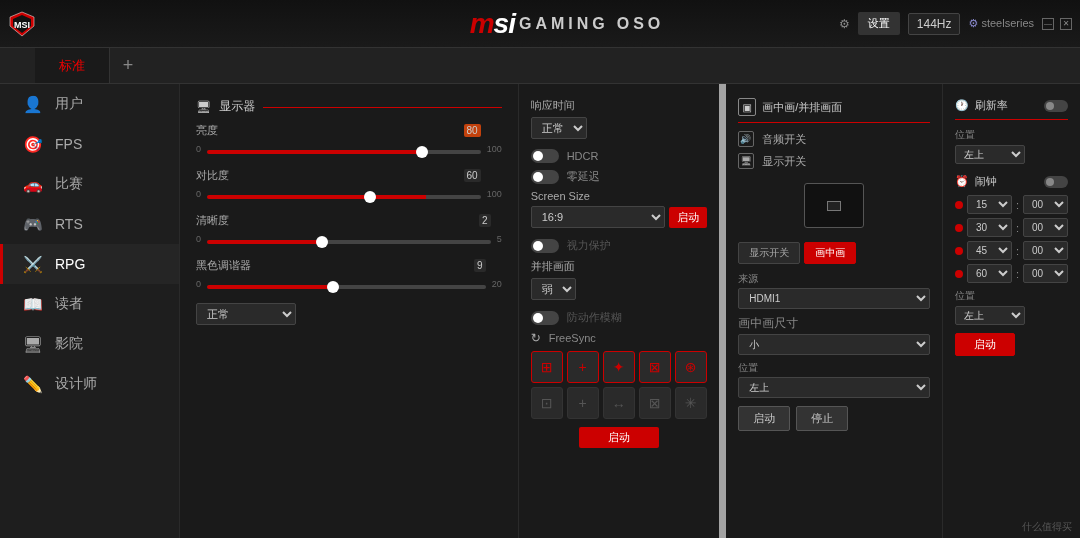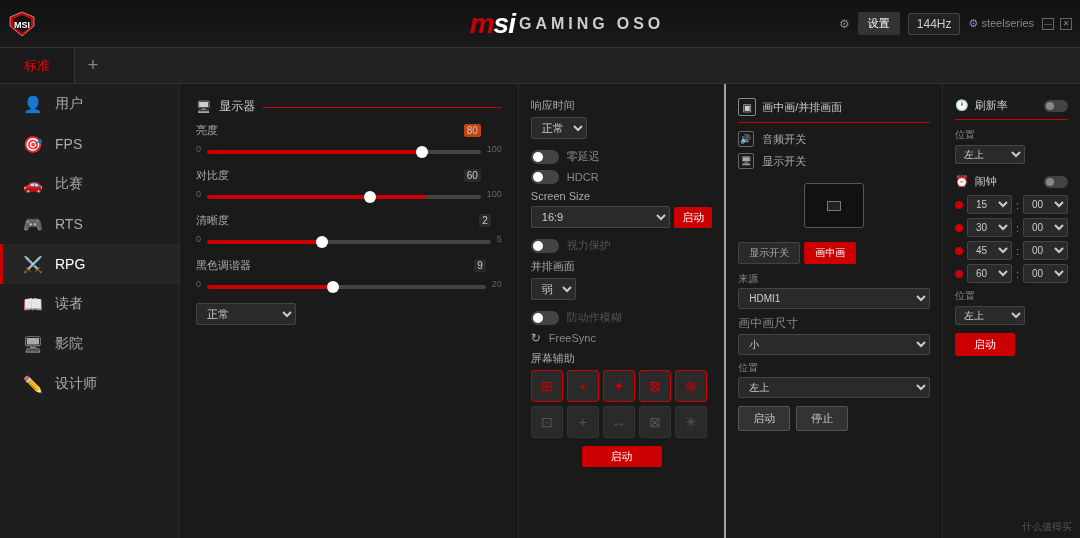--- a/index.html
+++ b/index.html
@@ -113,20 +113,21 @@
     }
     .tab-active {
       background: #1a1a1a;
       color: #e00;
       padding: 0 24px;
       height: 100%;
       display: flex;
       align-items: center;
       font-size: 13px;
       border-right: 1px solid #333;
+      margin-left: 35px;
     }
     .tab-add {
       width: 36px;
       height: 100%;
       display: flex;
       align-items: center;
       justify-content: center;
       color: #888;
       font-size: 18px;
       cursor: pointer;
@@ -244,21 +245,21 @@
       padding: 3px 6px;
       font-size: 11px;
       width: 100px;
       border-radius: 2px;
     }
 
     
     .mid-panel {
       width: 220px;
       padding: 14px 12px;
-      border-right: 2px solid #a3a3a3;
+      border-right: 7px solid #a3a3a3;
     }
     .field-group {
       margin-bottom: 10px;
     }
     .field-label {
       font-size: 11px;
       color: #aaa;
       margin-bottom: 4px;
     }
     .select-row {
@@ -683,28 +684,28 @@
 
       <div class="field-group">
         <div class="field-label">响应时间</div>
         <select class="field-select">
           <option>正常</option>
           <option>快速</option>
           <option>极速</option>
         </select>
       </div>
 
+      <div class="toggle-row" style="margin-top:6px;">
+        <div class="toggle"></div>
+        <span class="toggle-label">HDCR</span>
+      </div>
+
       <div class="toggle-row">
         <div class="toggle"></div>
         <span class="toggle-label">零延迟</span>
-      </div>
-
-      <div class="toggle-row" style="margin-top:6px;">
-        <div class="toggle"></div>
-        <span class="toggle-label">HDCR</span>
       </div>
 
       <div class="field-group">
         <div class="field-label">Screen Size</div>
         <div class="select-row">
           <select class="field-select">
             <option>16:9</option>
             <option>4:3</option>
           </select>
           <button class="btn-red">启动</button>
@@ -729,21 +730,20 @@
         <div class="toggle"></div>
         <span class="toggle-label disabled">防动作模糊</span>
       </div>
 
       <div class="toggle-row">
         <span style="font-size:12px; color:#aaa;">↻</span>
         <span class="toggle-label">FreeSync</span>
       </div>
 
       <div class="field-group">
-        <div class="field-label">屏幕辅助</div>
 
         <div class="assist-grid">
           <div class="assist-icon active">⊞</div>
           <div class="assist-icon active">+</div>
           <div class="assist-icon active">✦</div>
           <div class="assist-icon active">⊠</div>
           <div class="assist-icon active">⊛</div>
           <div class="assist-icon dim">⊡</div>
           <div class="assist-icon dim">+</div>
           <div class="assist-icon dim">↔</div>

